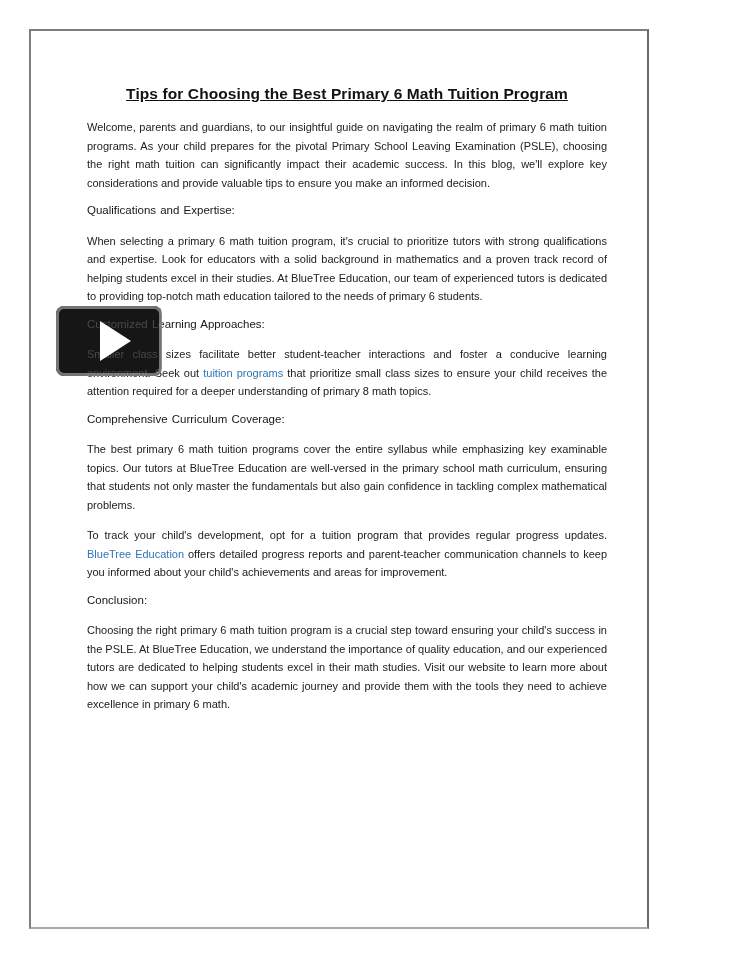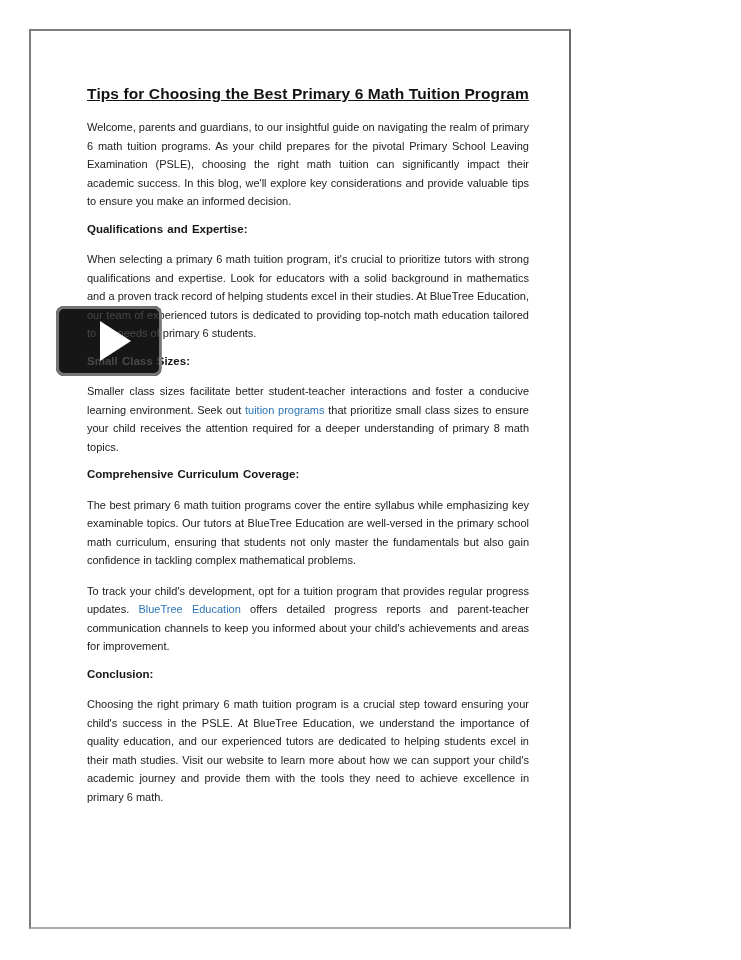--- a/index.html
+++ b/index.html
@@ -14,21 +14,21 @@
   .canvas {
     position: relative;
     width: 741px;
     height: 960px;
     background: #ffffff;
   }
   .page {
     position: absolute;
     left: 29px;
     top: 29px;
-    width: 542px;
+    width: 620px;
     height: 900px;
     box-sizing: border-box;
     background: #ffffff;
     border: 2px solid #7d7d7d;
     border-right-color: #696969;
     border-bottom-color: #a9a9a9;
     padding: 52px 40px 0 56px;
   }
   .page-title {
     font-size: 15.5px;
@@ -43,21 +43,21 @@
   .body-para {
     font-size: 11px;
     line-height: 18.5px;
     text-align: justify;
     color: #212121;
     margin: 12px 0 9px 0;
   }
   .section-heading {
     font-size: 11.5px;
     line-height: 18.5px;
-    font-weight: bold;
+    font-weight: normal;
     color: #161616;
     margin: 0 0 9px 0;
     word-spacing: 1px;
   }
   .doc-link {
     color: #2E74B5;
     cursor: pointer;
   }
   .video-overlay {
     position: absolute;
@@ -91,22 +91,22 @@
 <div class="canvas">
   <div class="page">
 
     <h1 class="page-title">Tips for Choosing the Best Primary 6 Math Tuition Program</h1>
 
     <p class="body-para">Welcome, parents and guardians, to our insightful guide on navigating the realm of primary 6 math tuition programs. As your child prepares for the pivotal Primary School Leaving Examination (PSLE), choosing the right math tuition can significantly impact their academic success. In this blog, we'll explore key considerations and provide valuable tips to ensure you make an informed decision.</p>
 
     <h2 class="section-heading">Qualifications and Expertise:</h2>
     <p class="body-para">When selecting a primary 6 math tuition program, it's crucial to prioritize tutors with strong qualifications and expertise. Look for educators with a solid background in mathematics and a proven track record of helping students excel in their studies. At BlueTree Education, our team of experienced tutors is dedicated to providing top-notch math education tailored to the needs of primary 6 students.</p>
 
+    <h2 class="section-heading">Customized Learning Approaches:</h2>
 
-    <h2 class="section-heading">Small Class Sizes:</h2>
     <p class="body-para"><span>Smaller class sizes facilitate better student-teacher interactions and foster a conducive learning environment. Seek out </span><a class="doc-link">tuition programs </a><span>that prioritize small class sizes to ensure your child receives the attention required for a deeper understanding of primary 8 math topics.</span></p>
 
     <h2 class="section-heading">Comprehensive Curriculum Coverage:</h2>
     <p class="body-para">The best primary 6 math tuition programs cover the entire syllabus while emphasizing key examinable topics. Our tutors at BlueTree Education are well-versed in the primary school math curriculum, ensuring that students not only master the fundamentals but also gain confidence in tackling complex mathematical problems.</p>
 
     <p class="body-para"><span>To track your child's development, opt for a tuition program that provides regular progress updates. </span><a class="doc-link">BlueTree Education </a><span>offers detailed progress reports and parent-teacher communication channels to keep you informed about your child's achievements and areas for improvement.</span></p>
 
     <h2 class="section-heading">Conclusion:</h2>
     <p class="body-para">Choosing the right primary 6 math tuition program is a crucial step toward ensuring your child's success in the PSLE. At BlueTree Education, we understand the importance of quality education, and our experienced tutors are dedicated to helping students excel in their math studies. Visit our website to learn more about how we can support your child's academic journey and provide them with the tools they need to achieve excellence in primary 6 math.</p>
 

